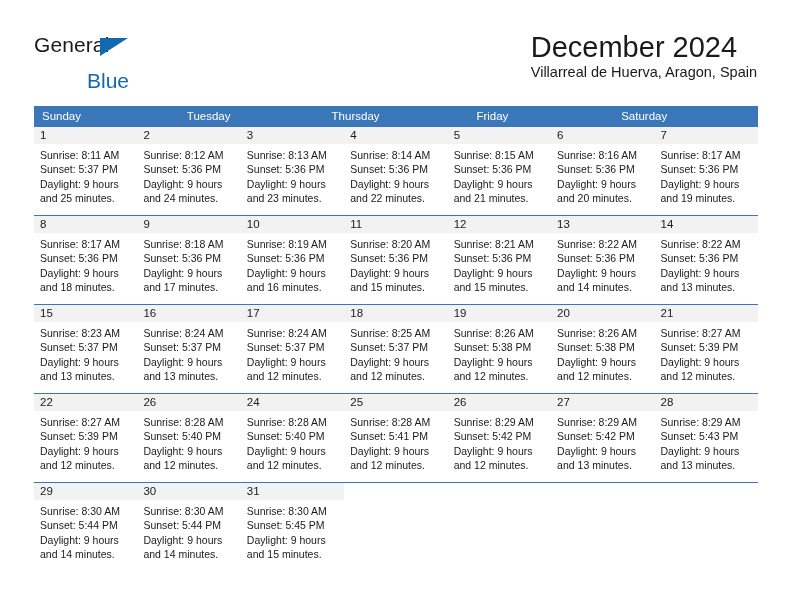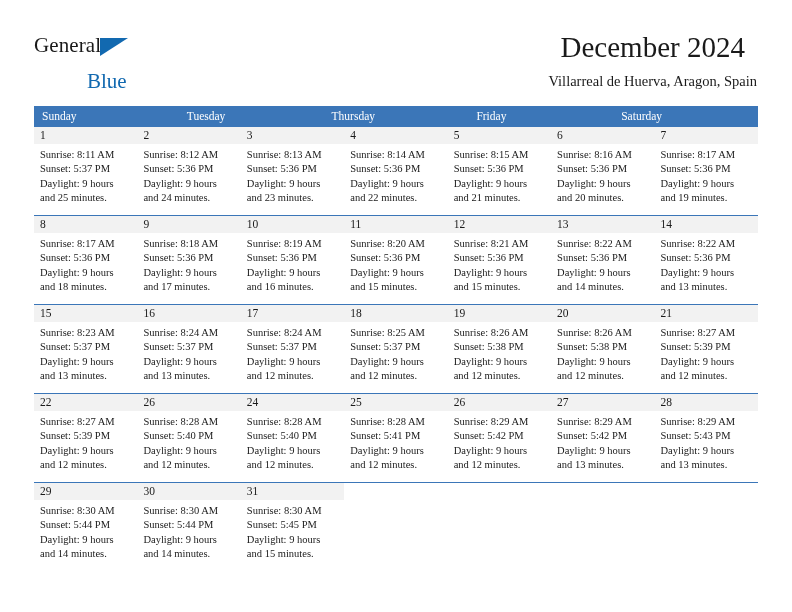--- a/index.html
+++ b/index.html
@@ -12,21 +12,20 @@
     height: 612px;
     font-family: "Liberation Sans", sans-serif;
     color: #000000;
     overflow: hidden;
   }
   .page {
     position: relative;
     width: 792px;
     height: 612px;
     box-sizing: border-box;
-    font-family: Liberation Serif, serif;
   }
 
   
   .header {
     position: absolute;
     left: 34px;
     top: 30px;
     right: 35px;
     height: 68px;
   }
@@ -64,31 +63,30 @@
     color: #1269b0;
     line-height: 24px;
     white-space: nowrap;
     margin-top: 14px;
   }
 
   .title-block {
     position: absolute;
     right: 0;
     top: 0;
-    text-align: center;
+    text-align: left;
   }
   .title-main {
     font-size: 29px;
     font-weight: normal;
     color: #1a1a1a;
     line-height: 34px;
     white-space: nowrap;
   }
   .title-sub {
-    margin-top: 9px;
     font-size: 14.5px;
     font-weight: normal;
     color: #1a1a1a;
     line-height: 17px;
     white-space: nowrap;
   }
 
   
   .calendar {
     position: absolute;

